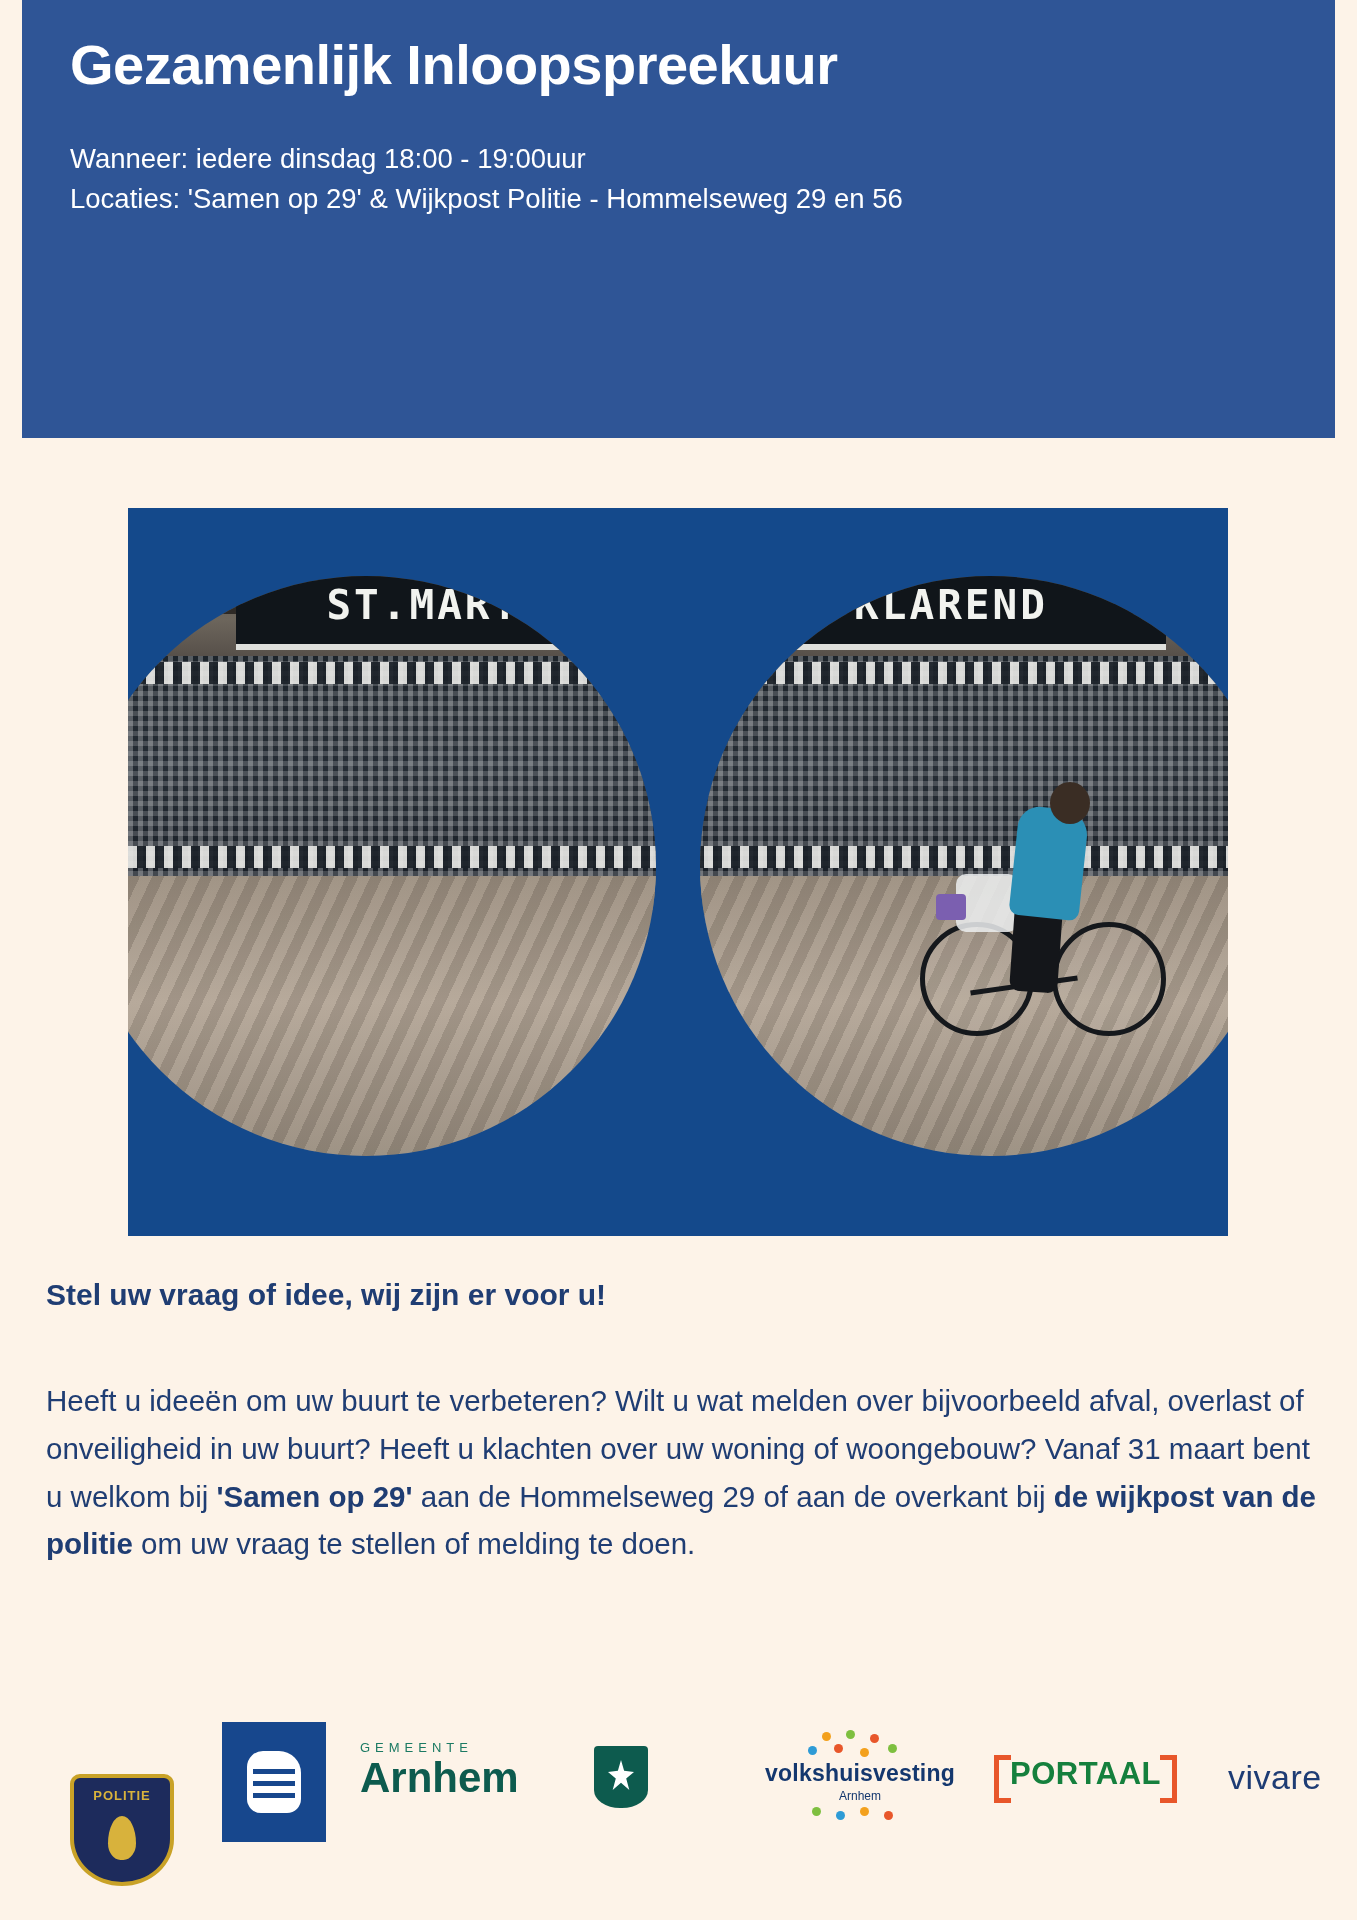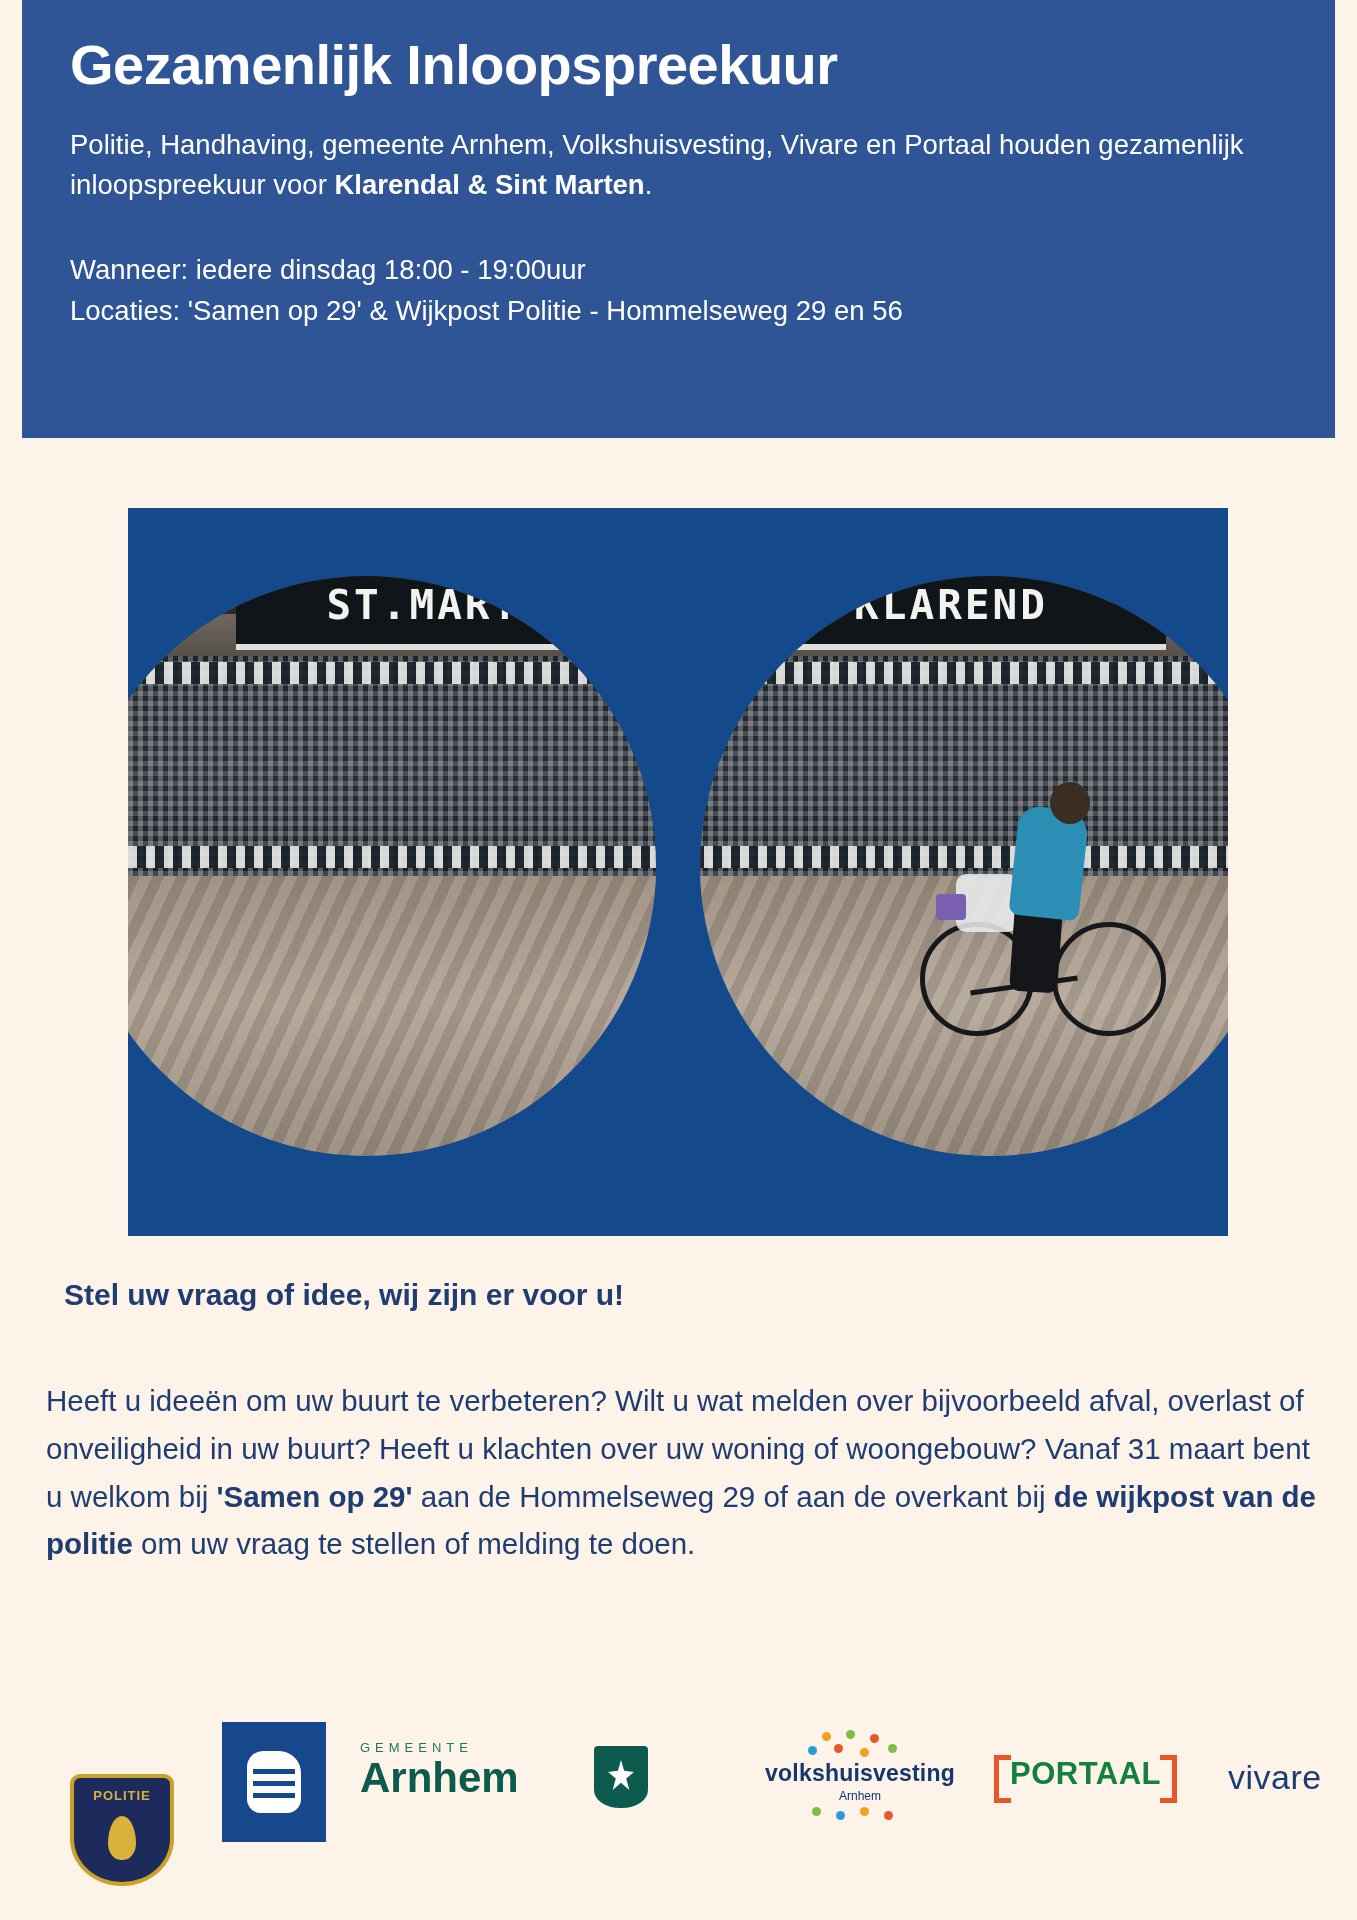--- a/index.html
+++ b/index.html
@@ -192,21 +192,20 @@
 
   
   .subhead {
     position: absolute;
     left: 46px;
     top: 1278px;
     width: 1270px;
     color: #1f3d73;
     font-size: 30px;
     font-weight: bold;
-    margin-left: 18px;
   }
   .bodytext {
     position: absolute;
     left: 46px;
     top: 1352px;
     width: 1280px;
     color: #1f3d73;
     font-size: 29.5px;
     line-height: 1.62;
     margin-top: 25px;
@@ -307,23 +306,20 @@
 
   
   .logo-vivare { left: 1158px; top: 36px; width: 170px; }
   .logo-vivare .word { font-size: 34px; color: #1e3c74; letter-spacing: .5px; }
 </style>
 </head>
 <body>
 
 <div class="header">
   <h1>Gezamenlijk Inloopspreekuur</h1>
-  <div class="lead">
-    <span>Politie, Handhaving, gemeente Arnhem, Volkshuisvesting, Vivare en Portaal houden gezamenlijk inloopspreekuur voor </span><b>Klarendal &amp; Sint Marten</b><span>.</span>
-  </div>
   <div class="details">
     <div>Wanneer: iedere dinsdag 18:00 - 19:00uur</div>
     <div>Locaties: 'Samen op 29' &amp; Wijkpost Politie - Hommelseweg 29 en 56</div>
   </div>
 </div>
 
 <div class="image-block">
   <div class="venn">
 
     <div class="circle left">

